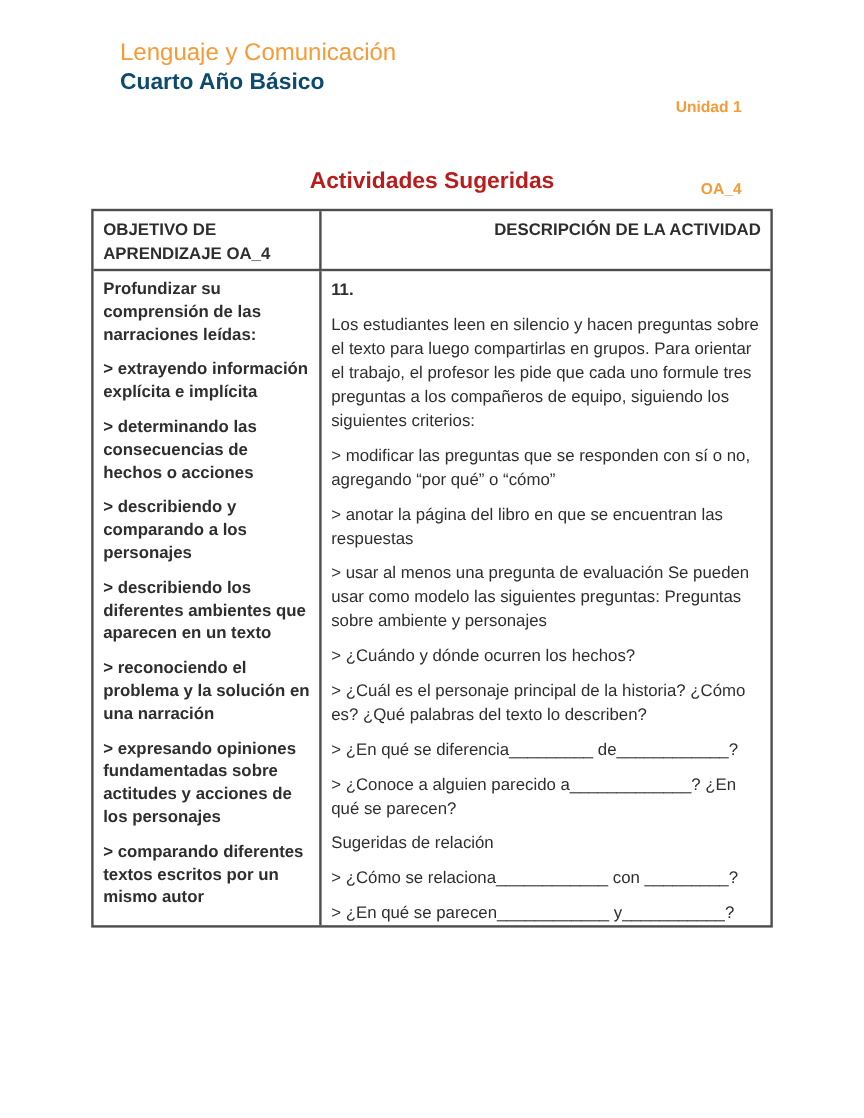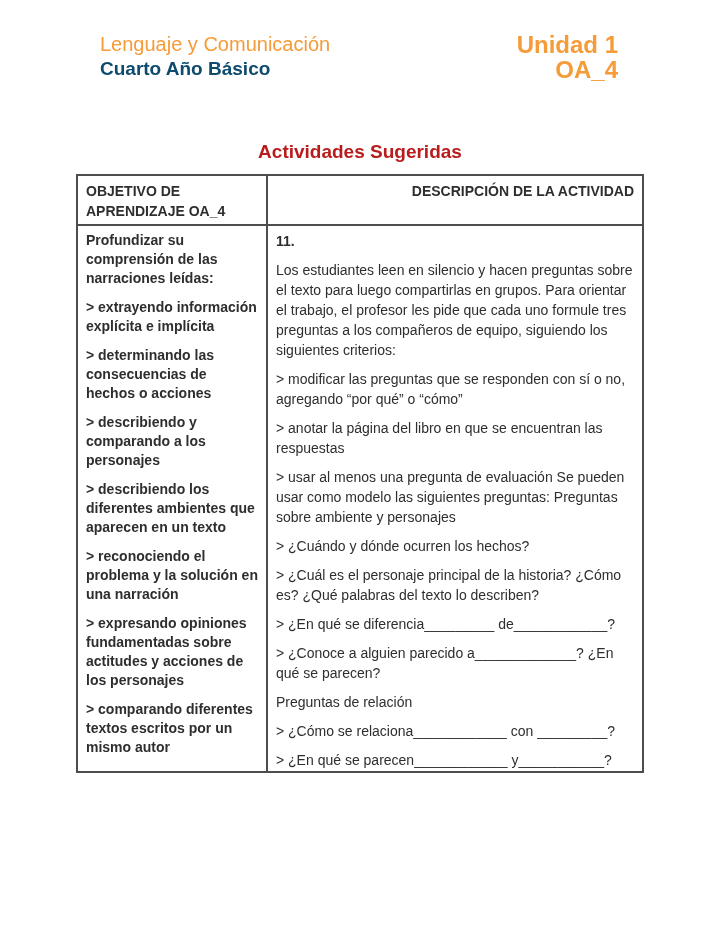--- a/index.html
+++ b/index.html
@@ -33,23 +33,24 @@
   .doc-header .course-level {
     color: #0c4a6e;
     font-size: 19px;
     font-weight: bold;
     line-height: 24px;
   }
   .doc-header .hdr-right { text-align: right; }
   .doc-header .unit-label,
   .doc-header .oa-label {
     color: #f59b38;
-    font-size: 24px;
+    font-size: 13px;
     font-weight: bold;
     line-height: 25px;
+    margin-top: 44px;
   }
 
   
   .section-title {
     position: absolute;
     top: 141px; left: 0;
     width: 100%;
     text-align: center;
     color: #b91c1c;
     font-size: 19px;
@@ -120,20 +121,20 @@
     <div class="cell description-cell">
       <p class="bold">11.</p>
       <p>Los estudiantes leen en silencio y hacen preguntas sobre el texto para luego compartirlas en grupos. Para orientar el trabajo, el profesor les pide que cada uno formule tres preguntas a los compañeros de equipo, siguiendo los siguientes criterios:</p>
       <p>&gt; modificar las preguntas que se responden con sí o no, agregando “por qué” o “cómo”</p>
       <p>&gt; anotar la página del libro en que se encuentran las respuestas</p>
       <p>&gt; usar al menos una pregunta de evaluación Se pueden usar como modelo las siguientes preguntas: Preguntas sobre ambiente y personajes</p>
       <p>&gt; ¿Cuándo y dónde ocurren los hechos?</p>
       <p>&gt; ¿Cuál es el personaje principal de la historia? ¿Cómo es? ¿Qué palabras del texto lo describen?</p>
       <p>&gt; ¿En qué se diferencia_________ de____________?</p>
       <p>&gt; ¿Conoce a alguien parecido a_____________? ¿En qué se parecen?</p>
-      <p>Preguntas de relación</p>
+      <p>Sugeridas de relación</p>
       <p>&gt; ¿Cómo se relaciona____________ con _________?</p>
       <p>&gt; ¿En qué se parecen____________ y___________?</p>
     </div>
 
   </div>
 
 </div>
 
 </body></html>

